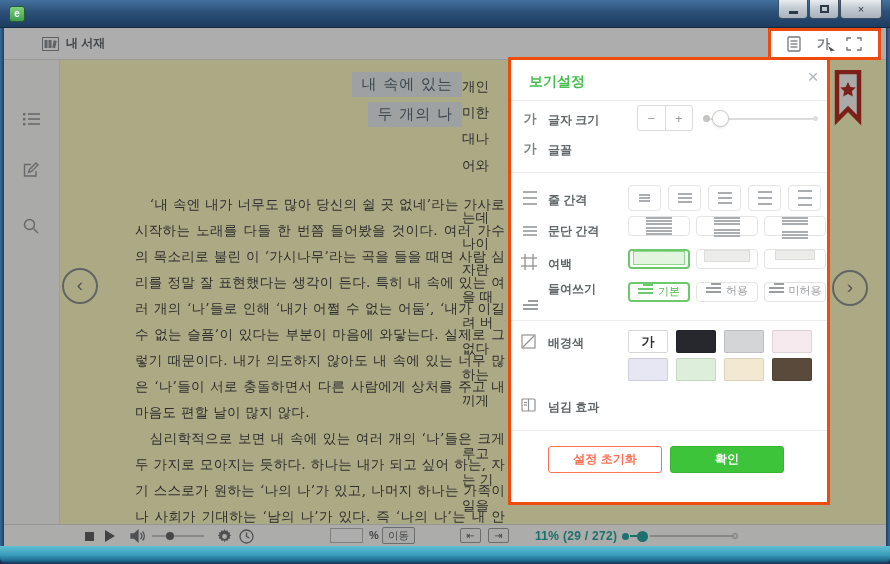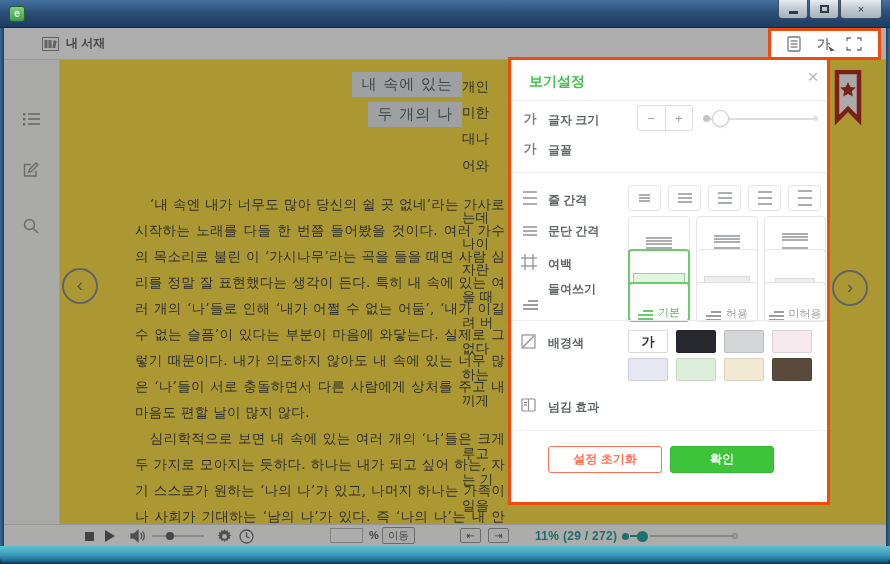--- a/index.html
+++ b/index.html
@@ -33,21 +33,21 @@
 
   
   .client { position:absolute; left:4px; top:28px; width:882px; height:518px; background:#f5f5f2; overflow:hidden; }
 
   .toolbar { position:absolute; left:0; top:0; width:882px; height:32px; background:#ffffff; border-bottom:1px solid #e3e3e0; }
   .mylib { position:absolute; left:14px; top:7px; display:flex; align-items:center; gap:7px; color:#5f6468; font-size:12px; font-weight:bold;padding-left:24px; }
 
   .sidebar { position:absolute; left:0; top:32px; width:56px; bottom:22px; background:#fafaf7; border-right:1px solid #e7e7e4; }
   .side-ic { position:absolute; left:19px; color:#96999c; }
 
-  .page-area { position:absolute; left:56px; top:32px; right:0; bottom:22px; background:#fde047; }
+  .page-area { position:absolute; left:56px; top:32px; right:0; bottom:22px; background:#fef9c3; }
 
   .chapter { position:absolute; top:12px; left:0; width:402px; text-align:right; font-family:"DejaVu Serif",serif; }
   .chapter .ct-line { display:inline-block; background:#e9edee; color:#54646f; font-size:15px;
     padding:3px 9px; margin-bottom:5px; letter-spacing:1px; }
 
   .book-text { position:absolute; left:35px; top:131px; width:370px;
     font-family:"DejaVu Serif",serif; font-size:13.5px; line-height:26px;
     color:#3e3e3c; text-align:justify; letter-spacing:.3px;margin-left:40px; }
   .book-text p { text-indent:1.1em; }
 
@@ -106,21 +106,21 @@
   .fs-dot-l { position:absolute; left:192px; top:55px; width:7px; height:7px; border-radius:50%; background:#c4c4c2; }
   .fs-knob { position:absolute; left:201px; top:50px; width:17px; height:17px; border-radius:50%; background:#fff; border:1.5px solid #c9c9c7; box-shadow:0 1px 2px rgba(0,0,0,.12); }
   .fs-dot-r { position:absolute; left:302px; top:56px; width:5px; height:5px; border-radius:50%; background:#dddddb; }
 
   .dropdown { position:absolute; left:126px; width:180px; height:25px; border:1px solid #d4d4d2; border-radius:3px;
     font-size:12px; color:#9a9d9f; display:flex; align-items:center; padding:0 8px; }
   .dd-chev { position:absolute; right:9px; top:10px; width:0; height:0; border-left:4px solid transparent; border-right:4px solid transparent; border-top:5px solid #aaadaf; }
 
   .btn-row { position:absolute; display:flex; gap:7px; }
   .sq-btn { width:33px; height:26px; border:1px solid #e4e4e2; border-radius:4px; background:#fff; display:flex; align-items:center; justify-content:center; }
-  .wide-btn { width:62px; height:40px; border:1px solid #e4e4e2; border-radius:4px; background:#fff; display:flex; align-items:flex-end; justify-content:center; gap:5px; }
+  .wide-btn { width:62px; height:20px; border:1px solid #e4e4e2; border-radius:4px; background:#fff; display:flex; align-items:flex-start; justify-content:center; gap:5px; }
   .wide-btn.sel { border:2px solid #6cc96c; }
 
   .lsg { background:repeating-linear-gradient(to bottom,#abaeb0 0 2px,transparent 2px var(--p)); }
   .ls1 { --p:3px; width:11px; height:8px; }
   .ls2 { --p:4px; width:14px; height:10px; }
   .ls3 { --p:5px; width:14px; height:12px; }
   .ls4 { --p:6px; width:14px; height:14px; }
   .ls5 { --p:7px; width:14px; height:16px; }
 
   .psg { display:flex; flex-direction:column; }
@@ -137,21 +137,21 @@
   .wide-btn.sel .ing i { background:#6cc96c; }
   .ind-lab { font-size:11px; color:#9a9da0; }
   .wide-btn.sel .ind-lab { color:#4db84d; }
 
   .swatch { position:absolute; width:40px; height:23px; border-radius:2px; border:1px solid rgba(0,0,0,.10); }
   .swatch.txt { display:flex; align-items:center; justify-content:center; font-size:13px; font-weight:bold; color:#333; border:1px solid #d8d8d6; }
 
   .m-btn { position:absolute; height:27px; border-radius:3px; font-size:12px; font-weight:bold;
     display:flex; align-items:center; justify-content:center; }
   .m-reset { left:37px; top:386px; width:114px; background:#fff; border:1px solid #ff7055; color:#ff7055; }
-  .m-confirm { left:159px; top:386px; width:104px; background:#3ec43a; border:1px solid #38b434; color:#fff; }
+  .m-confirm { left:159px; top:386px; width:114px; background:#3ec43a; border:1px solid #38b434; color:#fff; }
 
   svg { display:block; }
 </style>
 </head>
 <body>
 
 <div class="titlebar">
   <div class="app-icon">e</div>
   <div class="win-controls">
     <div class="win-btn">

